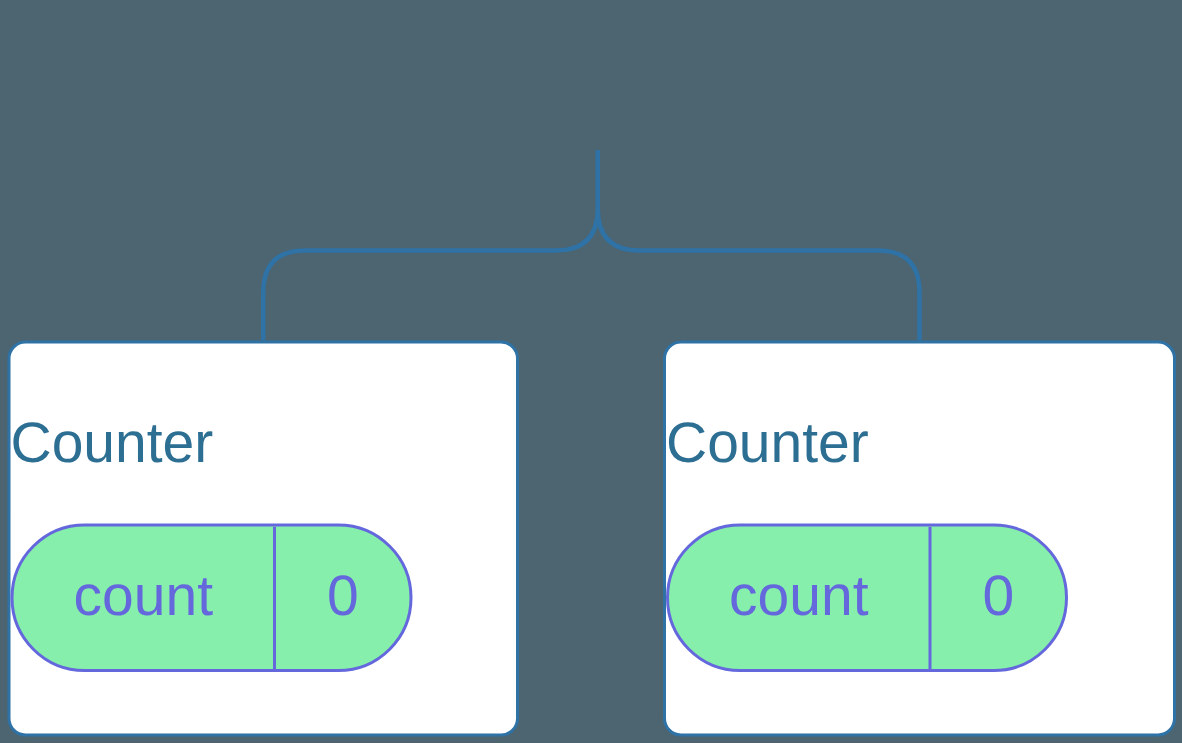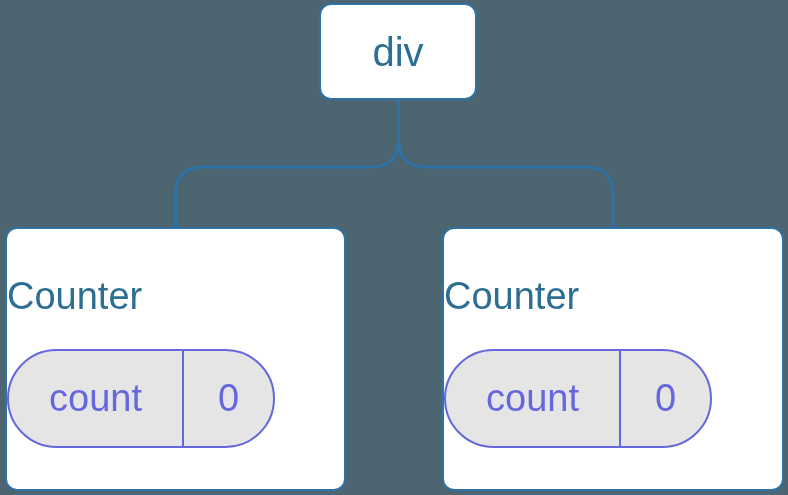--- a/index.html
+++ b/index.html
@@ -56,21 +56,21 @@
   .state-pill {
     margin-top: 30px;
     width: 268px;
     height: 99px;
     box-sizing: border-box;
     border: 2px solid #6468dc;
     border-radius: 50px;
     display: flex;
     align-items: stretch;
     overflow: hidden;
-    background: #e5e5e5;
+    background: #86efac;
   }
   .state-key {
     flex: 1 1 auto;
     display: flex;
     align-items: center;
     justify-content: center;
     color: #6468dc;
     font-size: 38px;
   }
   .state-value {
@@ -88,23 +88,20 @@
 <body>
 
 <div class="canvas">
 
   <svg class="connectors" viewBox="0 0 788 495" xmlns="http://www.w3.org/2000/svg">
     <path d="M398.5 100 V139
              M398.5 139 Q398.5 167 370.5 167 H203.5 Q175.5 167 175.5 195 V227
              M398.5 139 Q398.5 167 426.5 167 H585 Q613 167 613 195 V227" fill="none" stroke="#2e72a6" stroke-width="3"></path>
   </svg>
 
-  <div class="node root-node">
-    <span class="root-label">div</span>
-  </div>
 
   <div class="node card card-left">
     <div class="card-title">Counter</div>
     <div class="state-pill">
       <div class="state-key">count</div>
       <div class="state-value">0</div>
     </div>
   </div>
 
   <div class="node card card-right">

